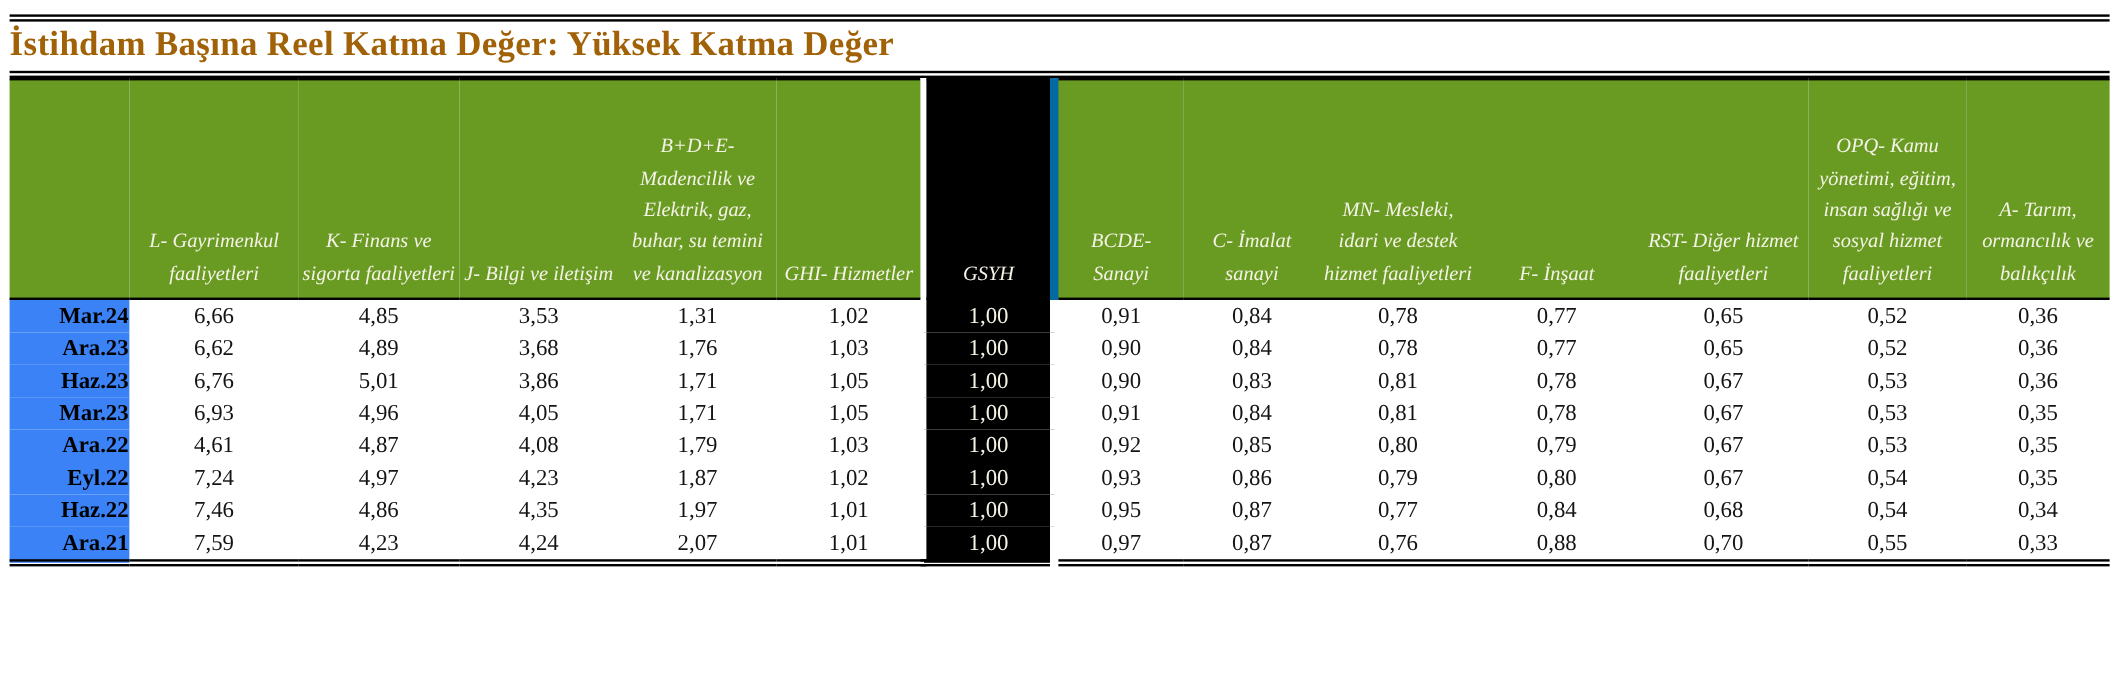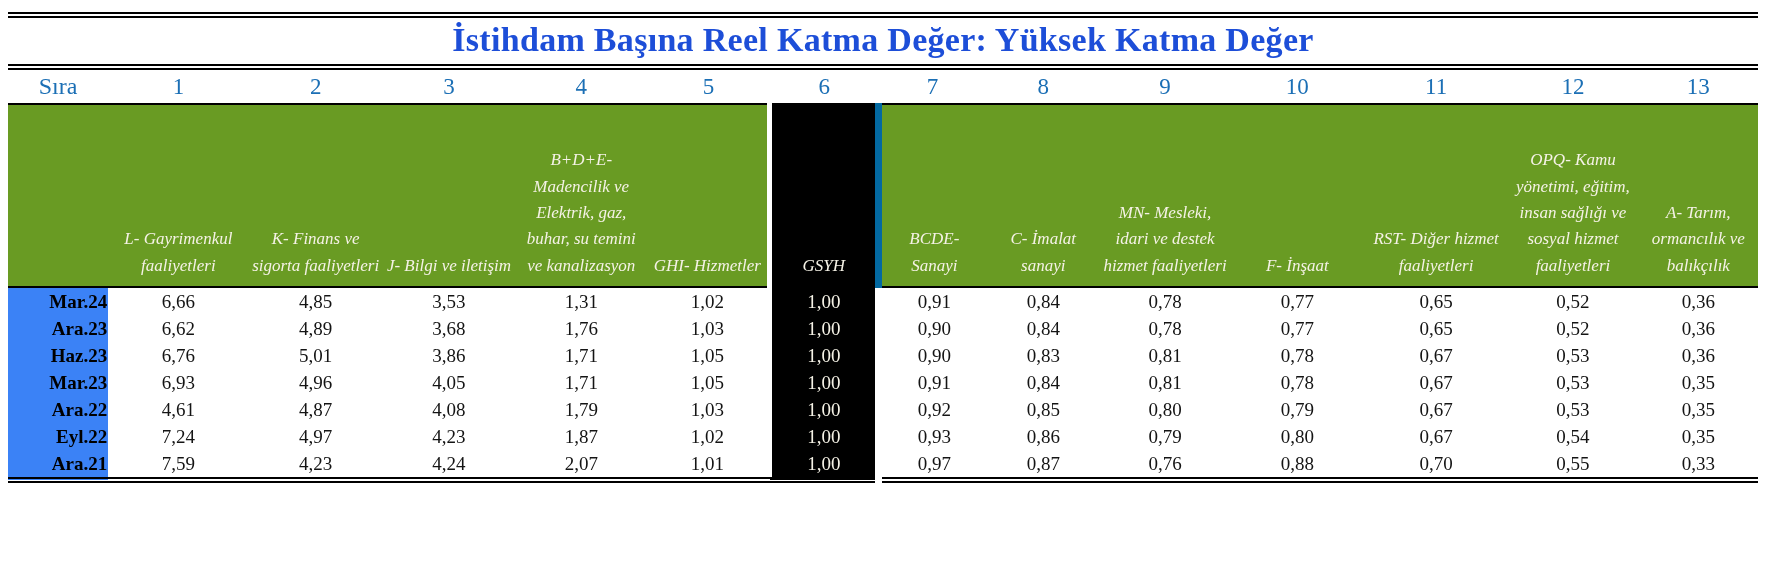--- a/index.html
+++ b/index.html
@@ -13,24 +13,24 @@
   }
   .page {
     width: 1750px;
     margin: 0 8px;
   }
   
   .title-bar {
     margin-top: 12px;
     border-top: 6px double #000000;
     border-bottom: 6px double #000000;
-    text-align: center;
-    font-size: 34px;
+    text-align: left;
+    font-size: 29px;
     font-weight: bold;
-    color: #1d4ed8;
+    color: #a16207;
     padding: 3px 0 5px 0;
     letter-spacing: 0.3px;
   }
   table.main {
     border-collapse: collapse;
     table-layout: fixed;
     width: 1750px;
     border-bottom: 6px double #000000;
   }
   
@@ -112,36 +112,20 @@
         <col style="width: 109px;">
         <col style="width: 107px;">
         <col style="width: 114px;">
         <col style="width: 129px;">
         <col style="width: 135px;">
         <col style="width: 142px;">
         <col style="width: 131px;">
         <col style="width: 119px;">
       </colgroup>
     <thead>
-      <tr class="rank-row">
-        <th class="sira">Sıra</th>
-      <th>1</th>
-          <th>2</th>
-          <th>3</th>
-          <th>4</th>
-          <th>5</th>
-          <th>6</th>
-          <th>7</th>
-          <th>8</th>
-          <th>9</th>
-          <th>10</th>
-          <th>11</th>
-          <th>12</th>
-          <th>13</th>
-        </tr>
       <tr class="header-row">
         <th class="corner"></th>
       <th>L- Gayrimenkul faaliyetleri</th>
           <th>K- Finans ve sigorta faaliyetleri</th>
           <th>J- Bilgi ve iletişim</th>
           <th>B+D+E- Madencilik ve Elektrik, gaz, buhar, su temini ve kanalizasyon</th>
           <th>GHI- Hizmetler</th>
           <th class="gsyh">GSYH</th>
           <th>BCDE- Sanayi</th>
           <th>C- İmalat sanayi</th>
@@ -243,20 +227,36 @@
           <td class="gsyh">1,00</td>
           <td>0,93</td>
           <td>0,86</td>
           <td>0,79</td>
           <td>0,80</td>
           <td>0,67</td>
           <td>0,54</td>
           <td>0,35</td>
         </tr>
         <tr>
+          <th class="row-label">Haz.22</th>
+          <td>7,46</td>
+          <td>4,86</td>
+          <td>4,35</td>
+          <td>1,97</td>
+          <td>1,01</td>
+          <td class="gsyh">1,00</td>
+          <td>0,95</td>
+          <td>0,87</td>
+          <td>0,77</td>
+          <td>0,84</td>
+          <td>0,68</td>
+          <td>0,54</td>
+          <td>0,34</td>
+        </tr>
+        <tr>
           <th class="row-label">Ara.21</th>
           <td>7,59</td>
           <td>4,23</td>
           <td>4,24</td>
           <td>2,07</td>
           <td>1,01</td>
           <td class="gsyh">1,00</td>
           <td>0,97</td>
           <td>0,87</td>
           <td>0,76</td>

